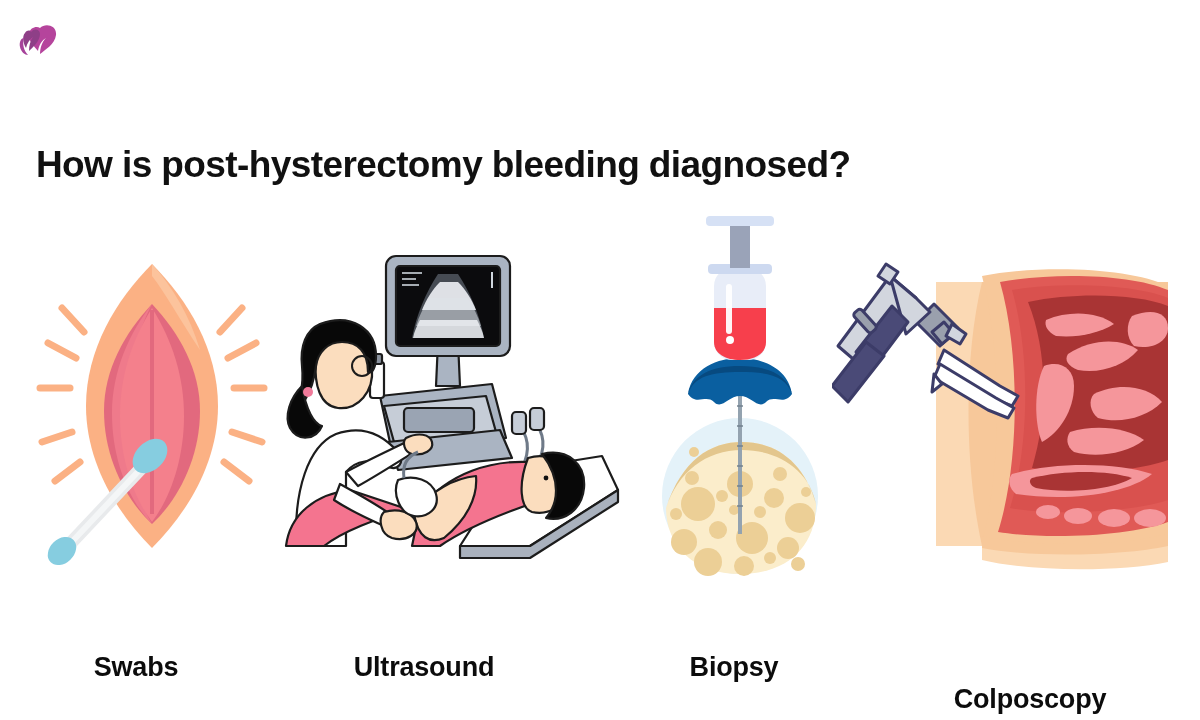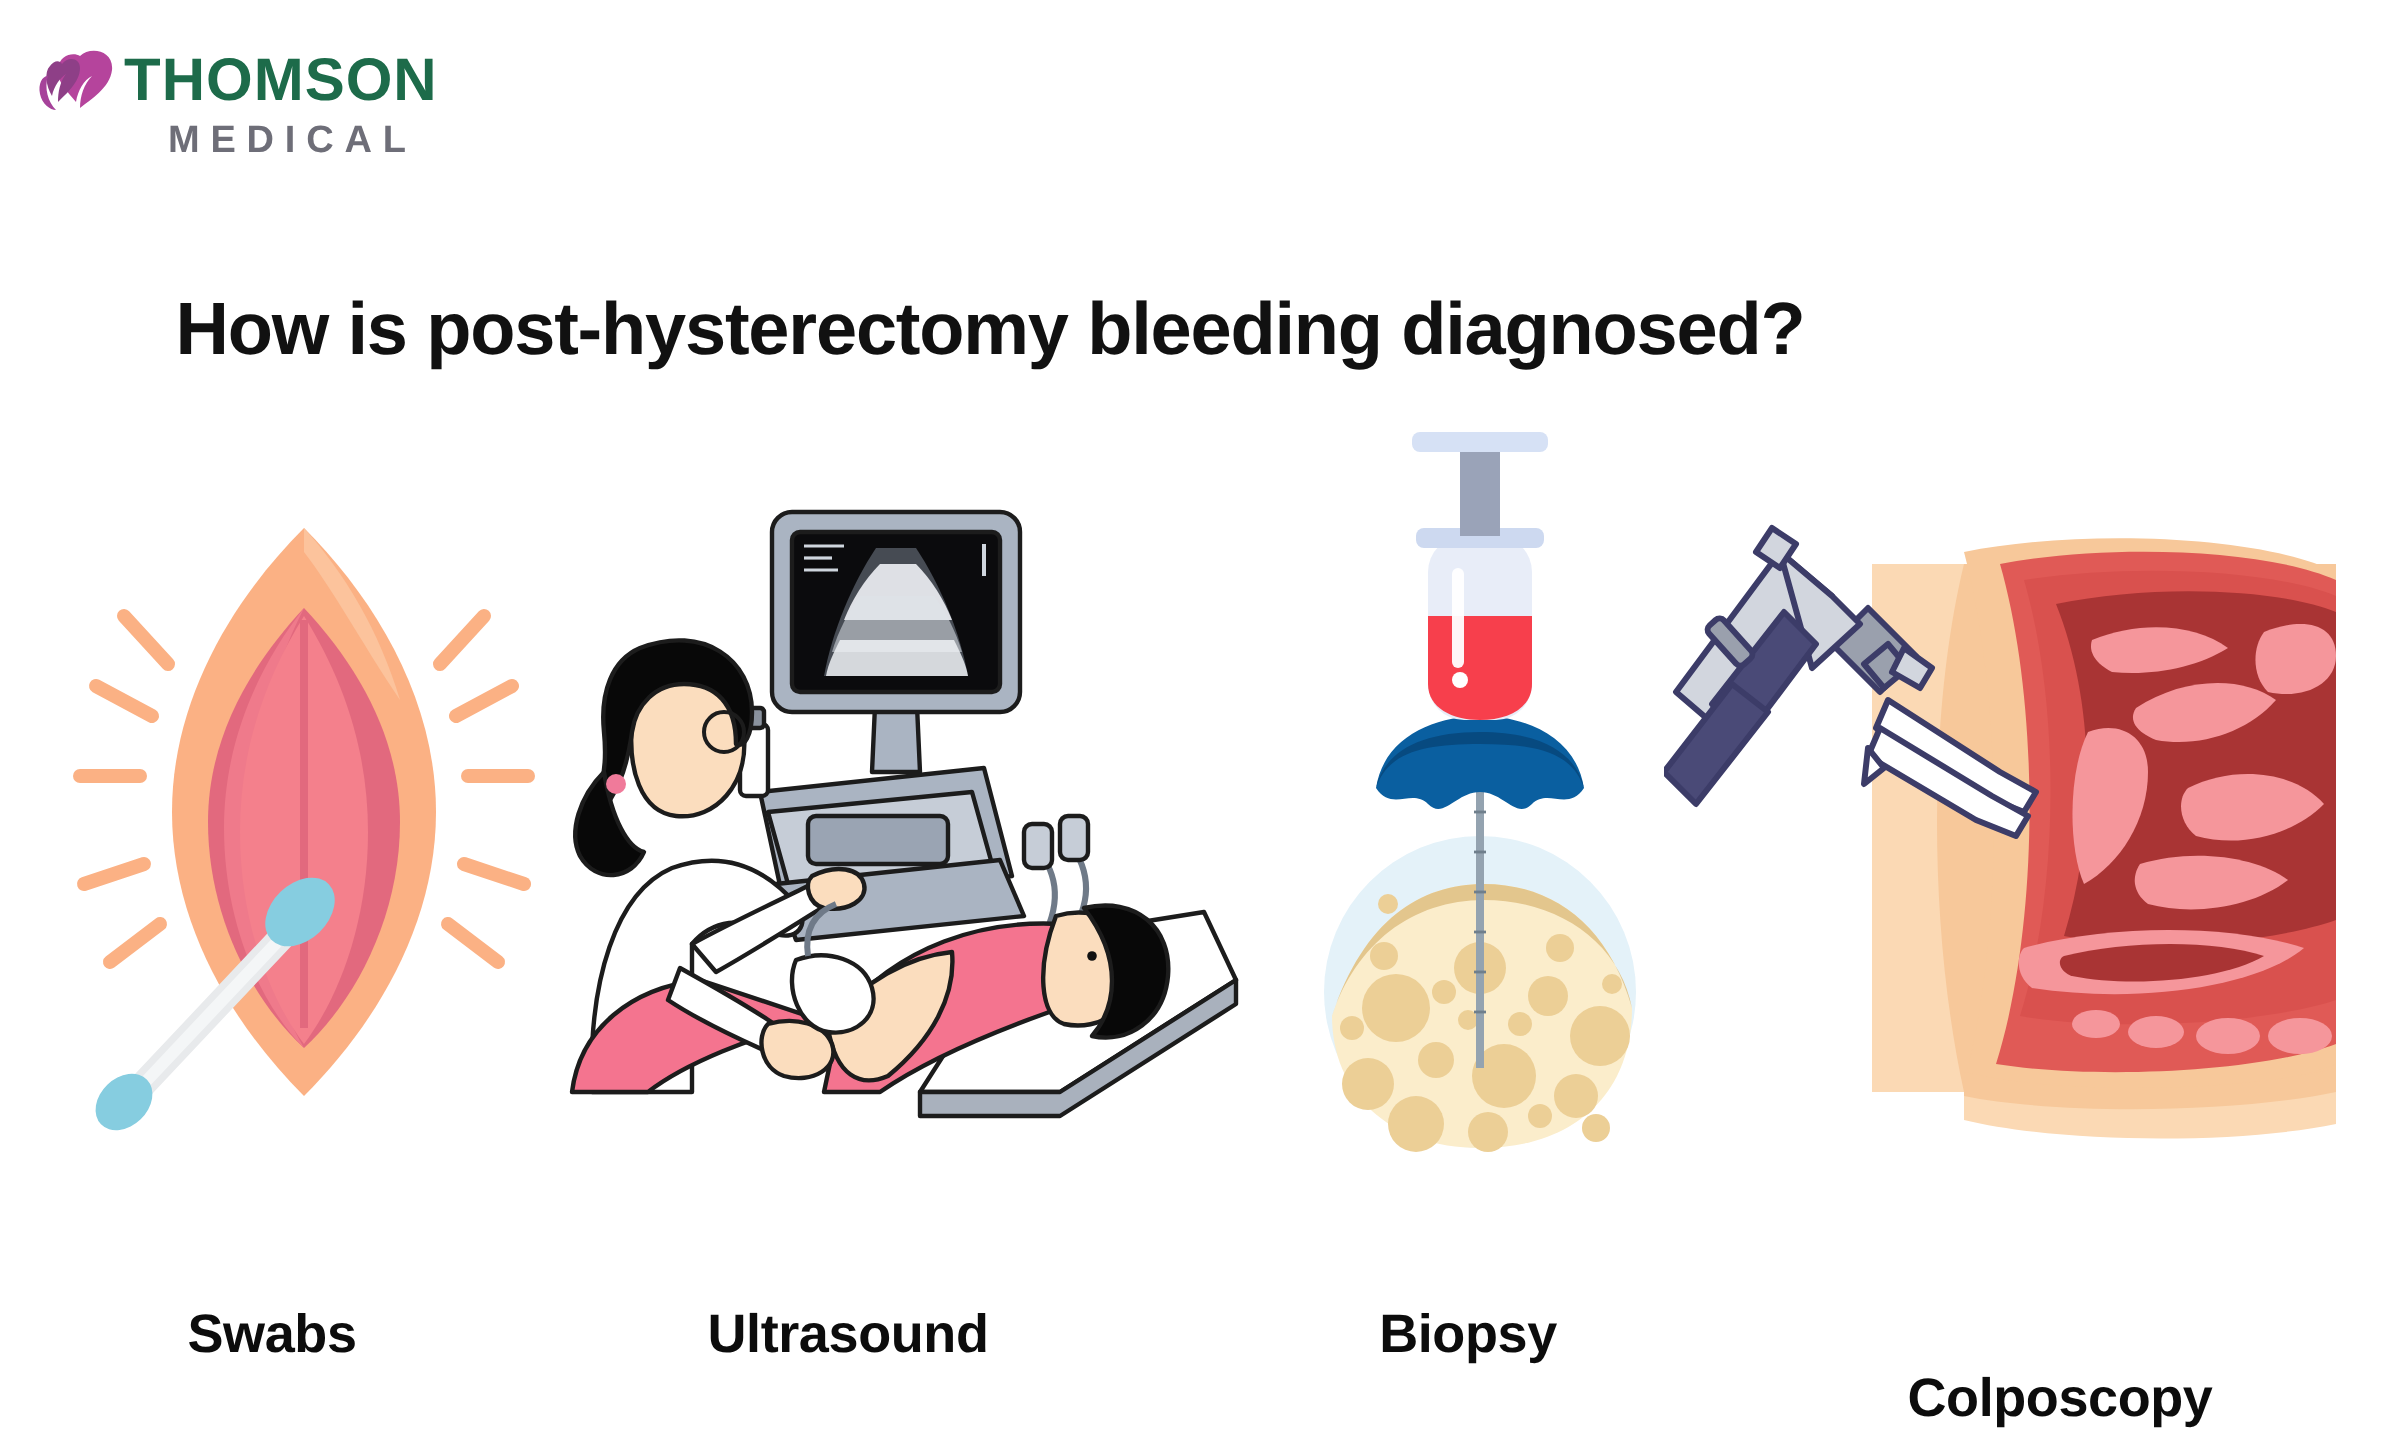--- a/index.html
+++ b/index.html
@@ -20,22 +20,22 @@
     color:#1d6b4a; line-height:1;
   }
   #logo .word-bottom {
     font-size:19px; font-weight:bold; letter-spacing:5.4px;
     color:#6e6e78; line-height:1; margin-top:5px; margin-left:22px;
   }
 
   
   #title {
     position:absolute; left:0; top:144px; width:990px;
-    text-align:center; color:#111111;
-    font-size:37px; font-weight:bold; letter-spacing:-0.6px;
+    color:#111111;
+    font-size:37px; font-weight:bold; letter-spacing:-0.6px;padding-left:36px;
   }
 
   
   .panel { position:absolute; }
   #panel-swabs      { left:22px;  top:246px; width:260px; height:330px; }
   #panel-ultrasound { left:280px; top:246px; width:350px; height:330px; }
   #panel-biopsy     { left:648px; top:246px; width:185px; height:330px; }
   #panel-colposcopy { left:832px; top:246px; width:340px; height:330px; }
   .panel svg { display:block; width:100%; height:100%; overflow:visible; }
 
@@ -53,24 +53,20 @@
 </head>
 <body style="background: rgb(255, 255, 255);">
 
 <div id="logo">
   <div class="mark">
     <svg viewBox="0 0 42 40" aria-hidden="true">
       <path d="M22 4 C27 -1 39 1 38 11 C37 20 27 26 22 30 C22 24 24 18 28 14 C24 16 21 21 20 27 C16 22 10 17 11 10 C12 3 19 2 22 4 Z" fill="#b5449c"></path>
       <path d="M13 8 C16 4 22 5 22 10 C22 17 15 23 11 27 C11 22 12 17 15 13 C12 15 9 19 8 24 C5 19 4 12 7 9 C9 6 12 6 13 8 Z" fill="#8e3f87"></path>
       <path d="M6 14 C4 20 6 27 10 31 C7 31 3 28 2 23 C1 18 3 14 6 14 Z" fill="#a6429a"></path>
     </svg>
-  </div>
-  <div class="wordmark">
-    <div class="word-top">THOMSON</div>
-    <div class="word-bottom">MEDICAL</div>
   </div>
 </div>
 
 <div id="title">How is post-hysterectomy bleeding diagnosed?</div>
 
 <div class="panel" id="panel-swabs">
   <svg viewBox="0 0 260 330" aria-hidden="true">
     <g stroke="#fbb184" stroke-width="7" stroke-linecap="round">
       <line x1="40" y1="62" x2="62" y2="86"></line>
       <line x1="26" y1="97" x2="54" y2="112"></line>

